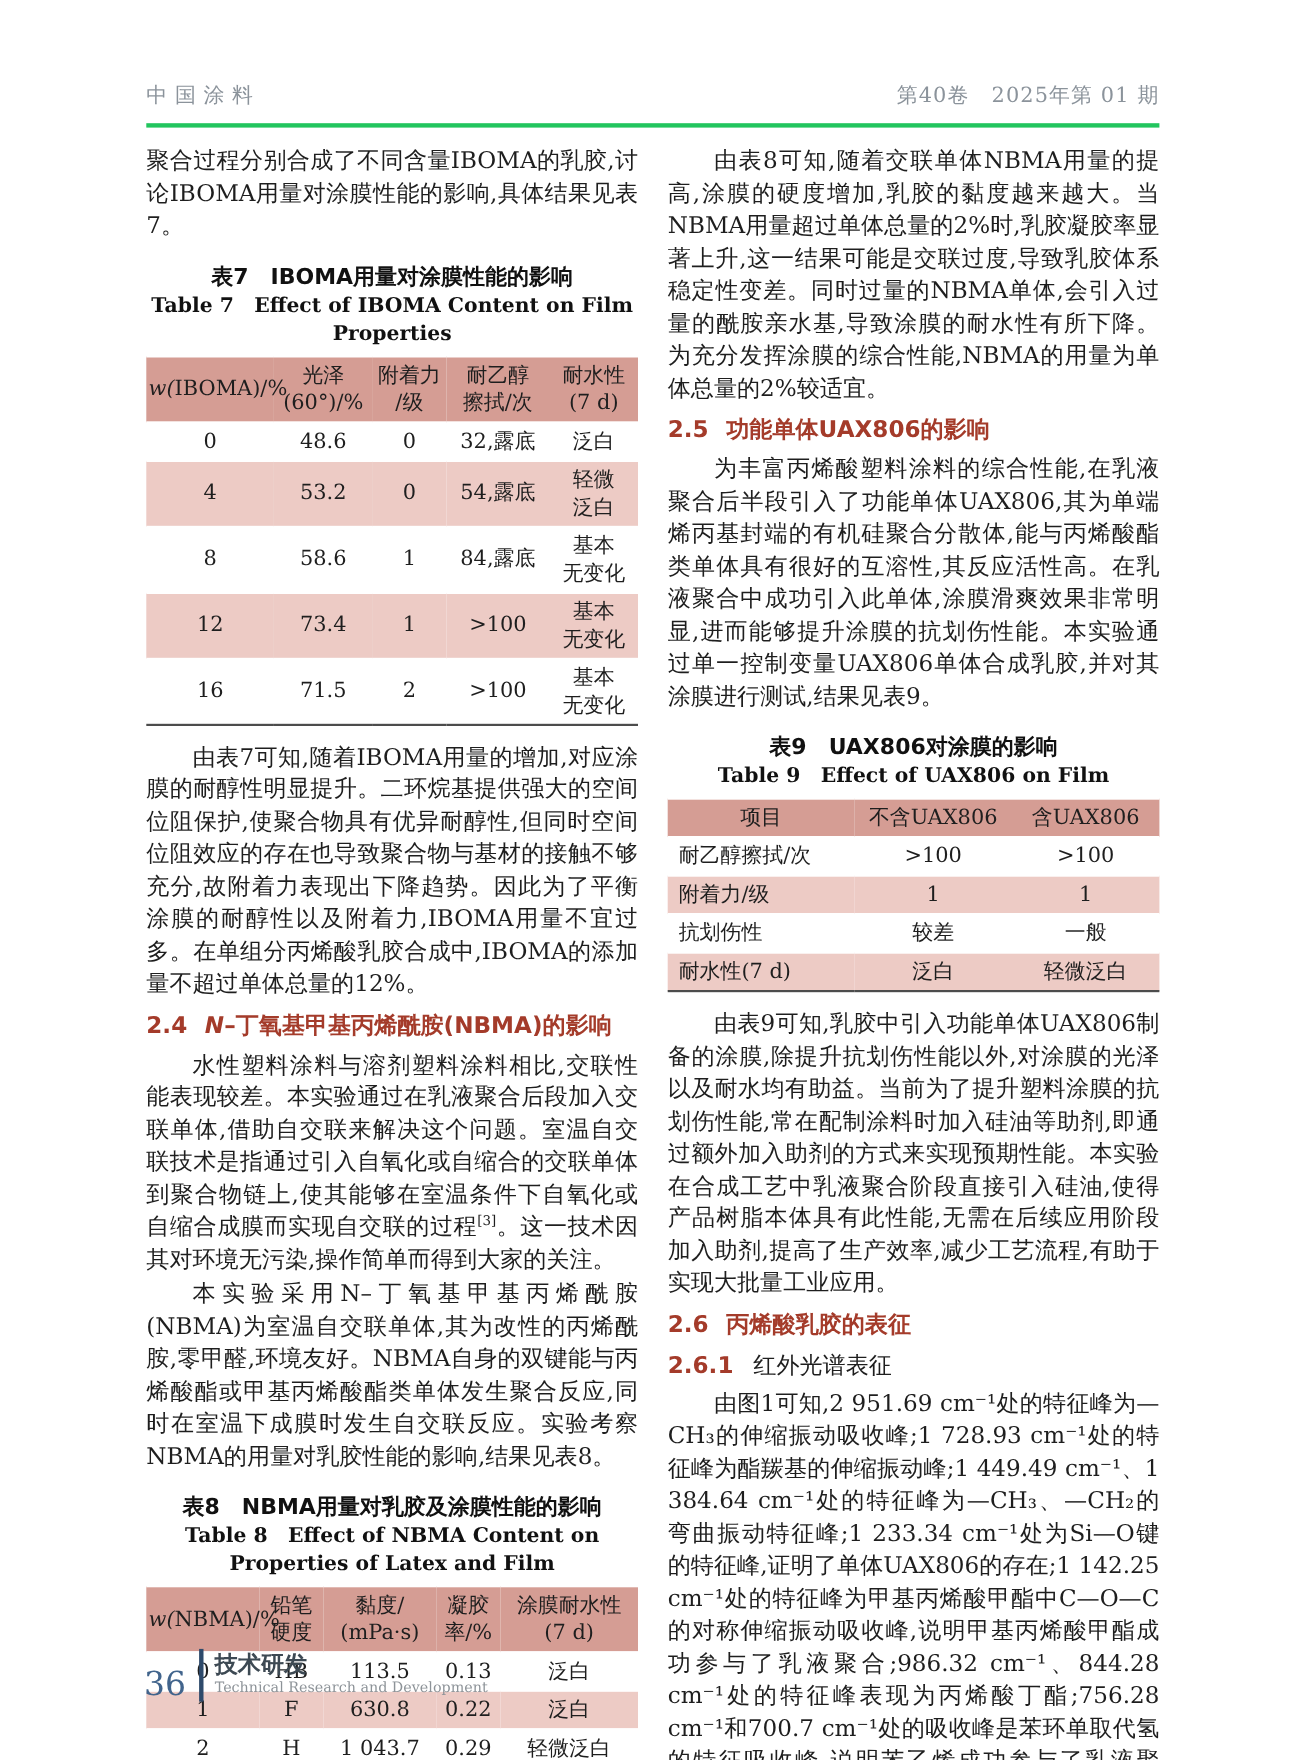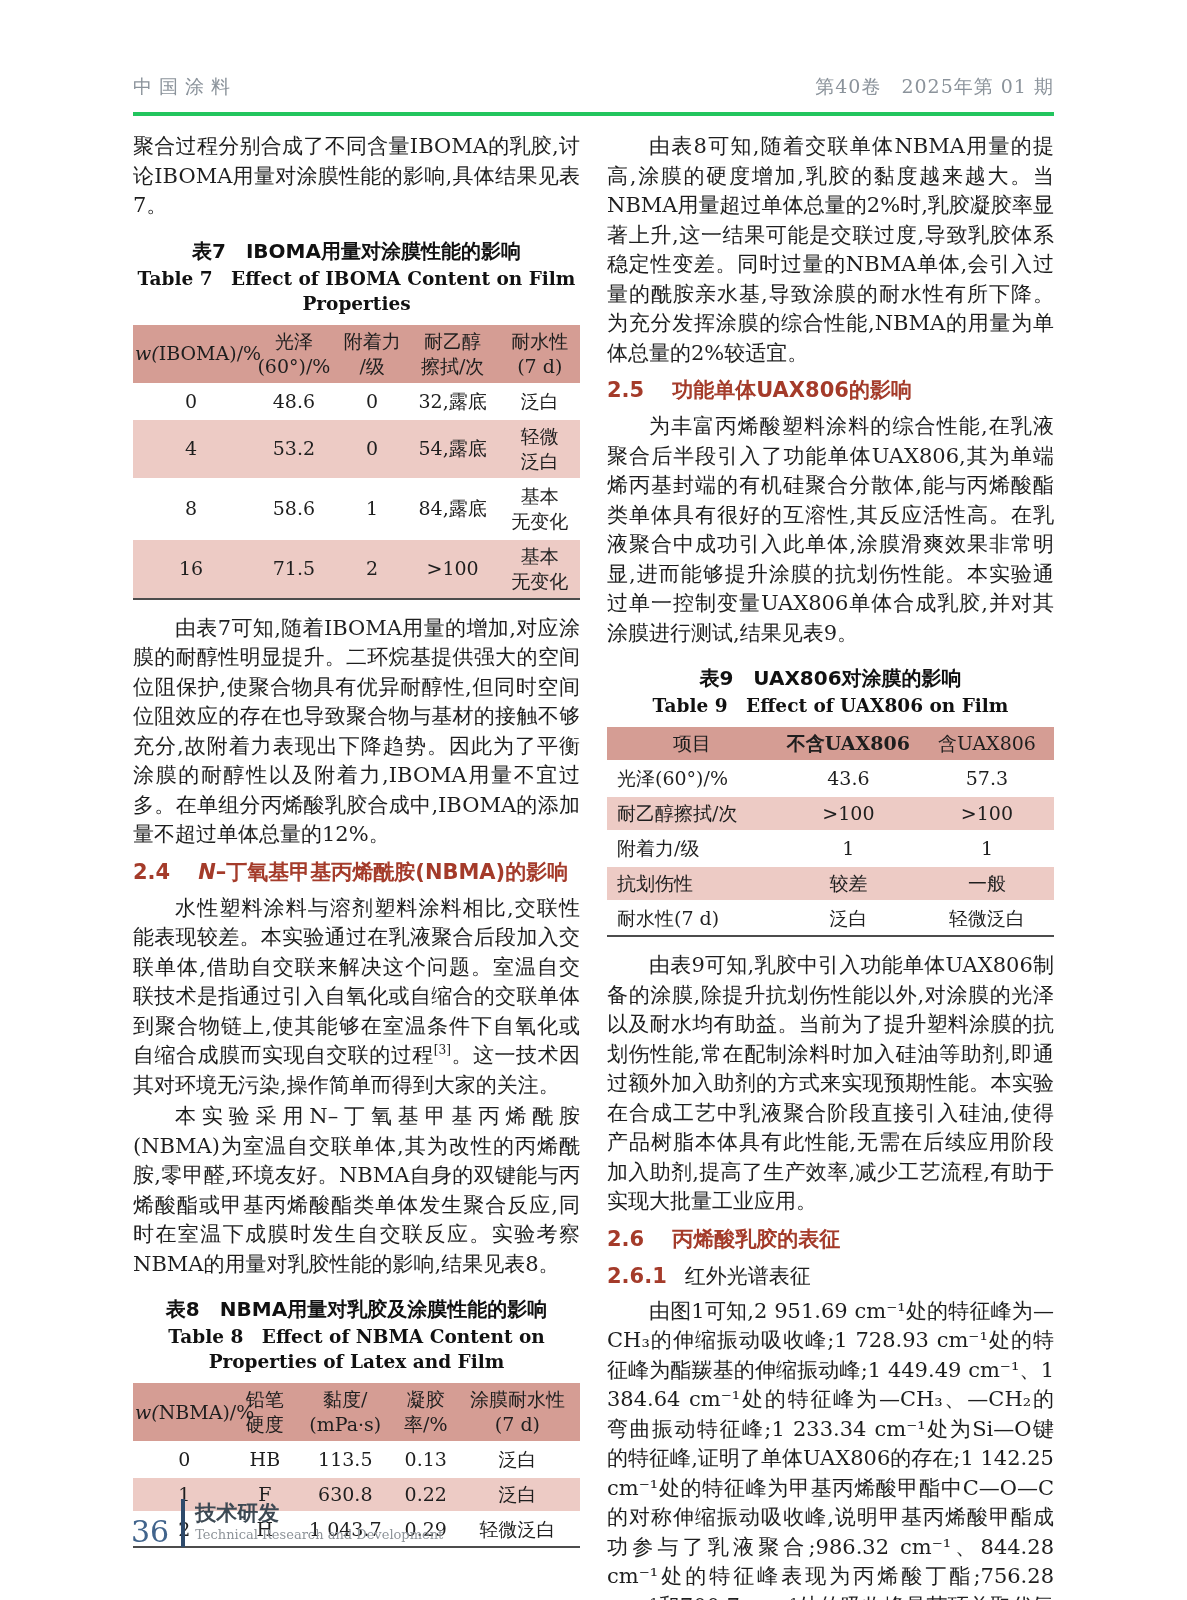--- a/index.html
+++ b/index.html
@@ -25,21 +25,21 @@
   }
   .col { width:447px; }
   p.body {
     font-size:21px; line-height:29.5px; text-align:justify;
     margin:0 0 2px 0;
   }
   p.indent { text-indent:2em; }
   sup.ref { font-size:0.58em; vertical-align:super; line-height:0; }
   
   .sec {
-    display:flex; gap:28px; align-items:baseline;
+    display:flex; gap:16px; align-items:baseline;
     font-family:"DejaVu Sans","Liberation Sans",sans-serif;
     font-weight:bold; font-size:21px; color:#a43b2a;
     margin:7px 0 7px 0; line-height:30px;
   }
   .sec .ital { font-style:italic; }
   .subsec {
     display:flex; gap:18px; align-items:flex-start;
     font-size:21px; margin:2px 0 6px 0; line-height:30px;
   }
   .subsec .num {
@@ -68,21 +68,21 @@
   }
   table.dt thead th { background:#d59d94; }
   table.dt tbody tr:nth-child(even) td { background:#edcbc5; }
   
   .t7 th:nth-child(1){width:26%;} .t7 th:nth-child(2){width:20%;}
   .t7 th:nth-child(3){width:15%;} .t7 th:nth-child(4){width:21%;margin-top:42px;}
   .t7 th:nth-child(5){width:18%;}
   .t8 th:nth-child(1){width:23%;} .t8 th:nth-child(2){width:13%;}
   .t8 th:nth-child(3){width:23%;} .t8 th:nth-child(4){width:13%;margin-left:32px;}
   .t8 th:nth-child(5){width:28%;}
-  .t9 th:nth-child(1){width:38%;} .t9 th:nth-child(2){width:32%;font-weight:bold;}
+  .t9 th:nth-child(1){width:38%;} .t9 th:nth-child(2){width:32%;}
   .t9 th:nth-child(3){width:30%;}
   .t7 th:first-child::first-letter, .t8 th:first-child::first-letter { font-style:italic; }
   .t9 tbody td:first-child { text-align:left; padding-left:10px; }
   
   .page-footer {
     position:absolute; left:131px; top:1496px;
     display:flex; align-items:center;
   }
   .page-num { font-size:30px; color:#41648c; margin-right:12px;margin-top:18px; }
   .footer-bar { width:4px; height:48px; background:#2e4a6b; margin-right:10px; }
@@ -142,20 +142,28 @@
               </tr>
               <tr>
                 <td>8</td>
                 <td>58.6</td>
                 <td>1</td>
                 <td>84,露底</td>
                 <td>基本
 无变化</td>
               </tr>
               <tr>
+                <td>12</td>
+                <td>73.4</td>
+                <td>1</td>
+                <td>&gt;100</td>
+                <td>基本
+无变化</td>
+              </tr>
+              <tr>
                 <td>16</td>
                 <td>71.5</td>
                 <td>2</td>
                 <td>&gt;100</td>
                 <td>基本
 无变化</td>
               </tr>
             </tbody>
           </table>
       </div>
@@ -231,25 +239,20 @@
         <table class="dt t9">
             <thead>
               <tr>
                 <th>项目</th>
                 <th>不含UAX806</th>
                 <th>含UAX806</th>
               </tr>
             </thead>
             <tbody>
               <tr>
-                <td>光泽(60°)/%</td>
-                <td>43.6</td>
-                <td>57.3</td>
-              </tr>
-              <tr>
                 <td>耐乙醇擦拭/次</td>
                 <td>&gt;100</td>
                 <td>&gt;100</td>
               </tr>
               <tr>
                 <td>附着力/级</td>
                 <td>1</td>
                 <td>1</td>
               </tr>
               <tr>

